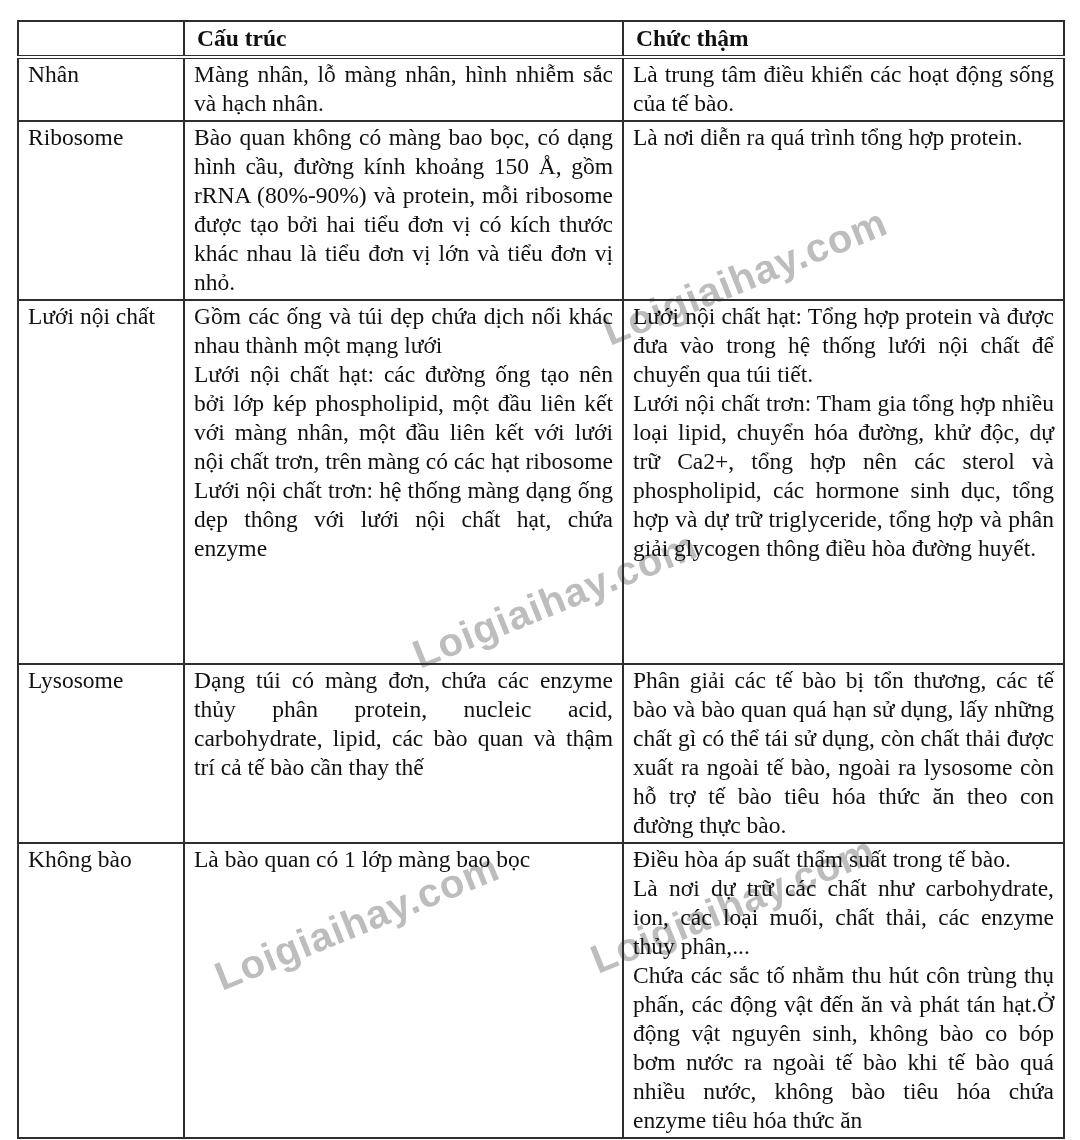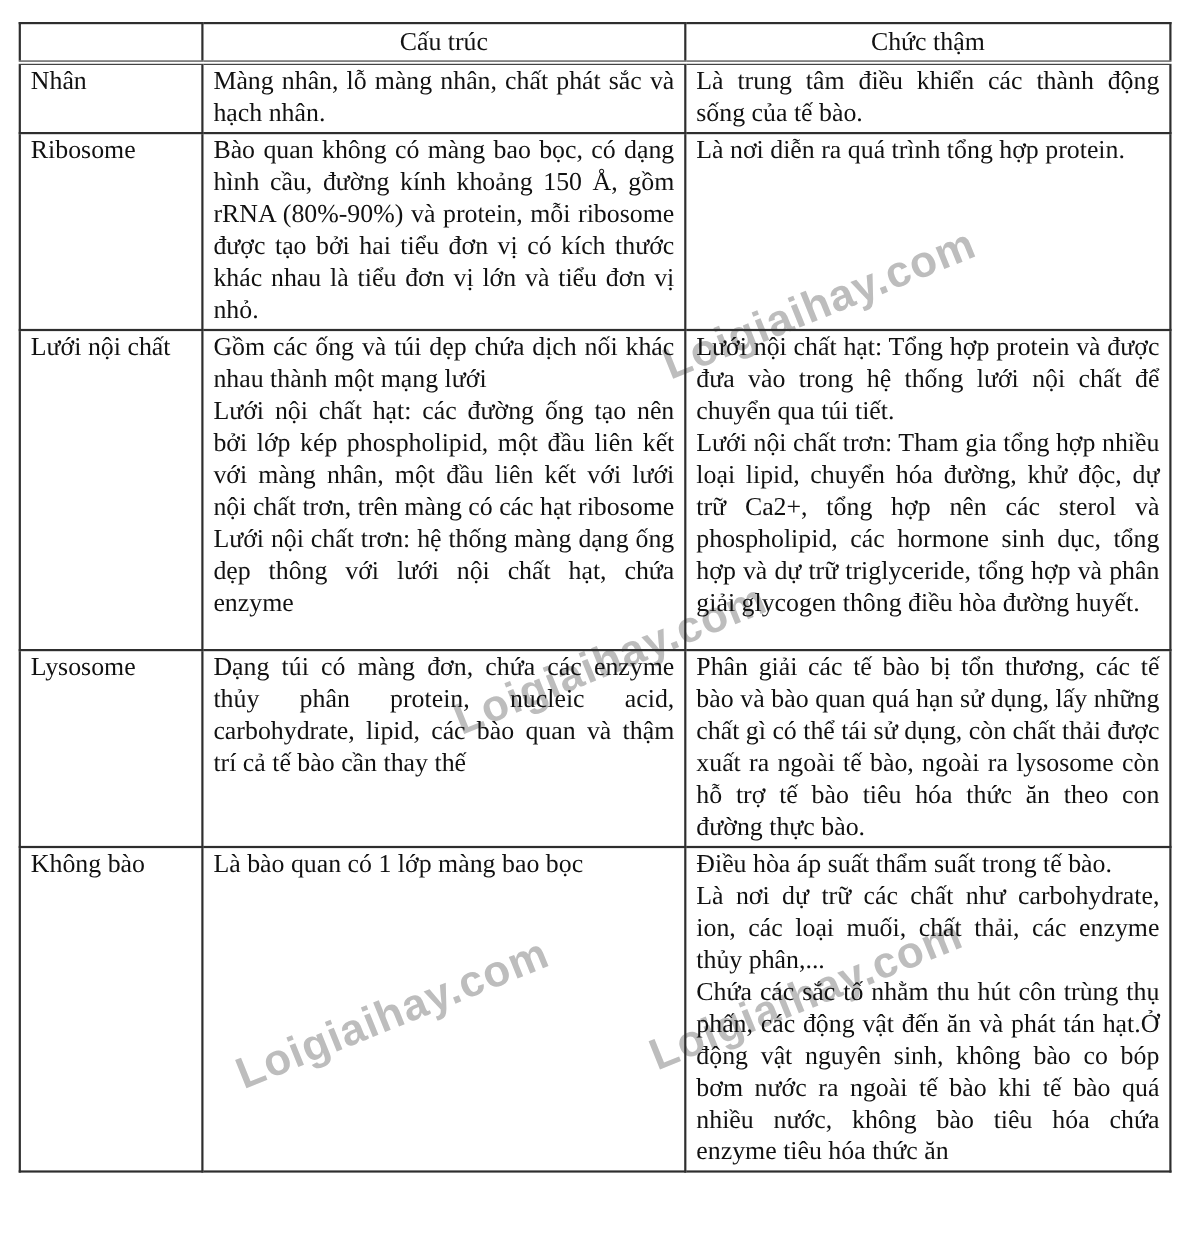--- a/index.html
+++ b/index.html
@@ -33,22 +33,22 @@
     background:transparent;
   }
   .org th, .org td {
     border:2px solid #2e2e2e;
     vertical-align:top;
     padding:1px 9px 2px 9px;
     font-size:23.5px;
     line-height:29px;
   }
   .org th {
-    font-weight:normal;
-    text-align:center;
+    font-weight:bold;
+    text-align:left;
     padding:2px 12px;
     border-bottom:4px double #2e2e2e;
   }
   .org td.cell-body { text-align:justify; }
   .org p { margin:0; }
   .col-label { width:166px; }
   .col-struct { width:439px; }
   .col-func  { width:441px; }
 </style>
 </head>
@@ -68,38 +68,38 @@
   <tbody>
       <tr style="height:28px;">
     <th></th>
     <th>Cấu trúc</th>
     <th>Chức thậm</th>
   </tr>
 
   <tr style="height:62px;">
     <td class="cell-label">Nhân</td>
     <td class="cell-body">
-      <p>Màng nhân, lỗ màng nhân, chất phát sắc và hạch nhân.</p>
+      <p>Màng nhân, lỗ màng nhân, hình nhiễm sắc và hạch nhân.</p>
     </td>
     <td class="cell-body">
-      <p>Là trung tâm điều khiển các thành động sống của tế bào.</p>
+      <p>Là trung tâm điều khiển các hoạt động sống của tế bào.</p>
     </td>
   </tr>
 
   <tr style="height:173px;margin-top:40px;">
     <td class="cell-label">Ribosome</td>
     <td class="cell-body">
       <p>Bào quan không có màng bao bọc, có dạng hình cầu, đường kính khoảng 150 Å, gồm rRNA (80%-90%) và protein, mỗi ribosome được tạo bởi hai tiểu đơn vị có kích thước khác nhau là tiểu đơn vị lớn và tiểu đơn vị nhỏ.</p>
     </td>
     <td class="cell-body">
       <p>Là nơi diễn ra quá trình tổng hợp protein.</p>
     </td>
   </tr>
 
-  <tr style="height:291px;">
+  <tr style="height:364px;">
     <td class="cell-label">Lưới nội chất</td>
     <td class="cell-body">
       <p>Gồm các ống và túi dẹp chứa dịch nối khác nhau thành một mạng lưới</p>
       <p>Lưới nội chất hạt: các đường ống tạo nên bởi lớp kép phospholipid, một đầu liên kết với màng nhân, một đầu liên kết với lưới nội chất trơn, trên màng có các hạt ribosome</p>
       <p>Lưới nội chất trơn: hệ thống màng dạng ống dẹp thông với lưới nội chất hạt, chứa enzyme</p>
     </td>
     <td class="cell-body">
       <p>Lưới nội chất hạt: Tổng hợp protein và được đưa vào trong hệ thống lưới nội chất để chuyển qua túi tiết.</p>
       <p>Lưới nội chất trơn: Tham gia tổng hợp nhiều loại lipid, chuyển hóa đường, khử độc, dự trữ Ca2+, tổng hợp nên các sterol và phospholipid, các hormone sinh dục, tổng hợp và dự trữ triglyceride, tổng hợp và phân giải glycogen thông điều hòa đường huyết.</p>
     </td>

